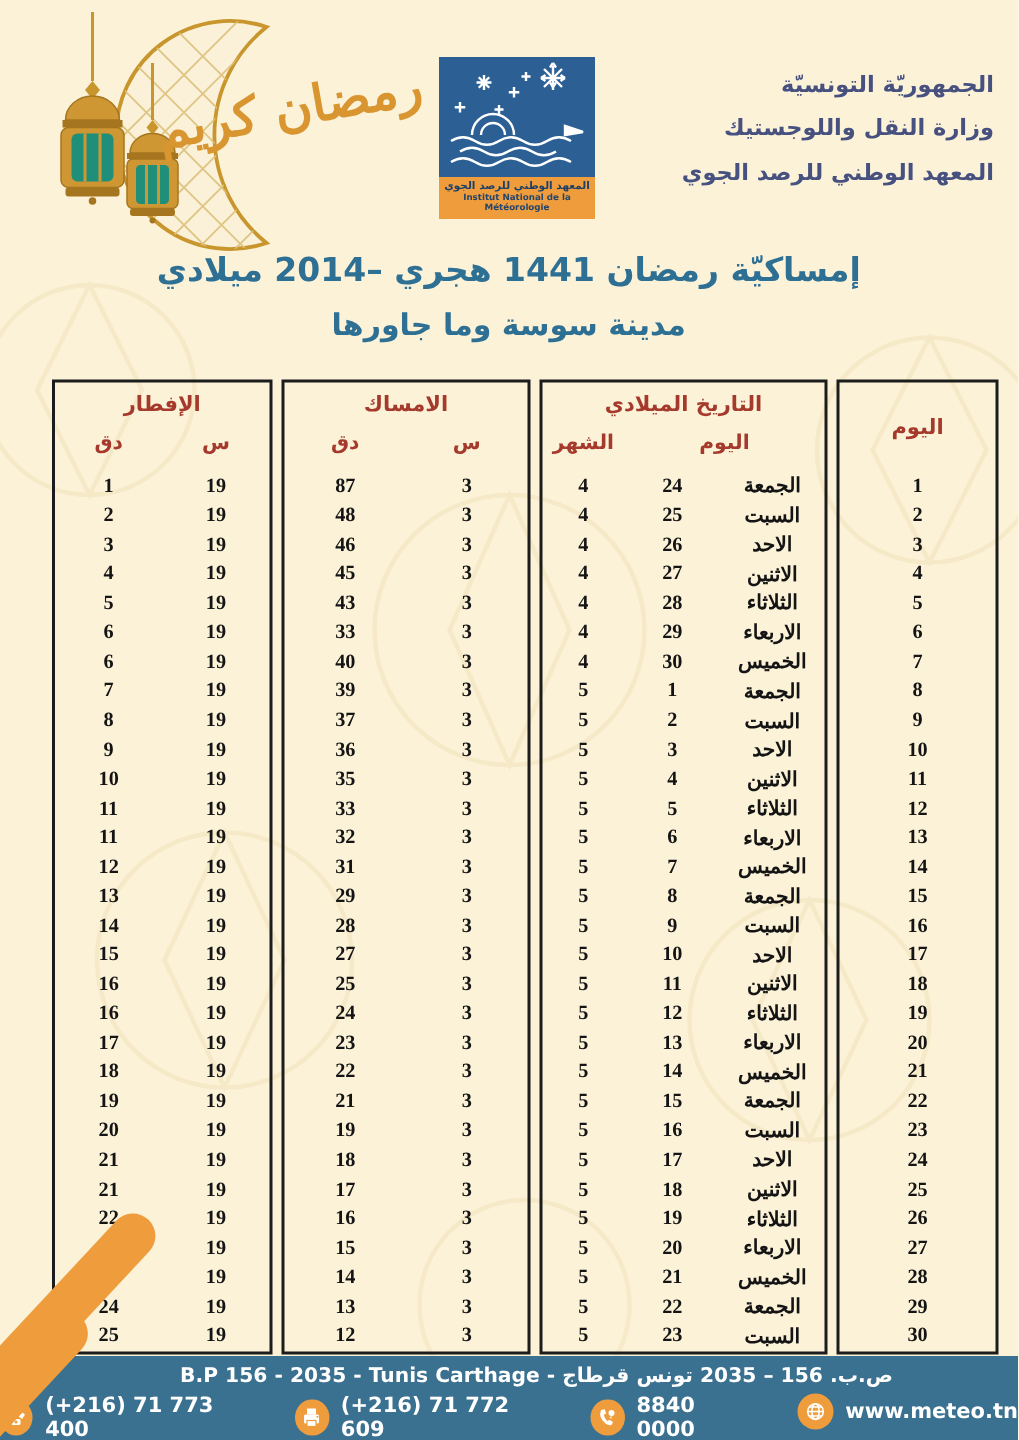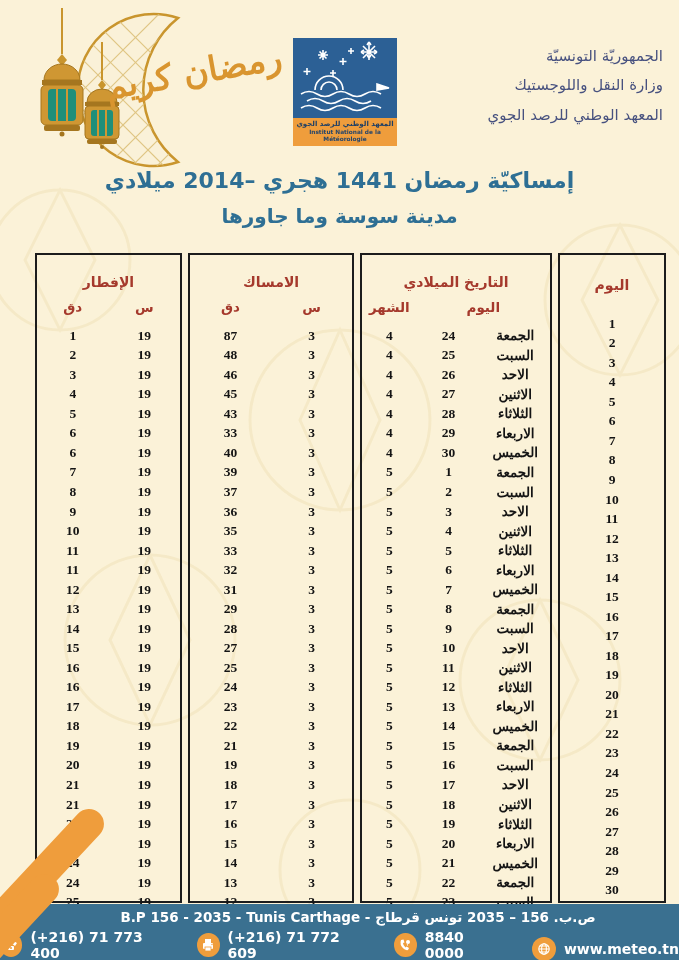--- a/index.html
+++ b/index.html
@@ -4,21 +4,21 @@
 <style>
   html,body{margin:0;padding:0;}
   .page{
     position:relative;width:679px;height:960px;overflow:hidden;
     background:#fbf2d8;font-family:"DejaVu Sans",sans-serif;direction:rtl;
   }
   .bg-pattern{position:absolute;inset:0;z-index:0;}
   
   .gov{
     position:absolute;top:42px;right:16px;z-index:3;text-align:right;
-    color:#47517f;font-weight:normal;font-size:15px;line-height:1.95;margin-left:32px;
+    color:#47517f;font-weight:bold;font-size:15px;line-height:1.95;margin-left:32px;
   }
   .logo{position:absolute;top:38px;left:293px;width:104px;z-index:3;}
   .logo-art{height:80px;background:#2c6095;position:relative;overflow:hidden;}
   .logo-band{background:#ef9d3c;padding:2px 1px 3px;text-align:center;}
   .band-ar{font-size:7px;color:#1d3f66;font-weight:bold;line-height:1.3;}
   .band-fr{font-size:5.8px;color:#25456b;font-weight:bold;line-height:1.2;}
   .deco{position:absolute;top:0;left:8px;width:285px;height:175px;z-index:2;}
   .callig{
     position:absolute;left:88px;top:52px;width:195px;text-align:center;
     transform:rotate(-10deg);color:#d9952f;font-size:34px;font-weight:bold;
@@ -34,37 +34,37 @@
   
   .tables{
     position:absolute;top:253px;left:35px;right:13px;height:650px;z-index:3;
     display:flex;justify-content:space-between;
   }
   .box{border:2px solid #1c1c1c;box-sizing:border-box;height:650px;background:transparent;}
   .box-day{width:108px;}
   .box-greg{width:192px;}
   .box-imsak{width:166px;}
   .box-iftar{width:147px;}
-  .box-head{height:52px;padding-top:19px;box-sizing:content-box;}
+  .box-head{height:52px;padding-top:7px;box-sizing:content-box;}
   .box-head .h1{color:#a5392c;font-size:14px;font-weight:bold;text-align:center;line-height:1.2;}
   .box-head .sub{margin-top:8px;color:#a5392c;font-size:13.5px;font-weight:bold;}
   .head-single{display:flex;align-items:center;justify-content:center;height:59px;
     color:#a5392c;font-size:14px;font-weight:bold;}
   .rows{display:flex;flex-direction:column;justify-content:space-around;height:586px;
     font-family:"Liberation Serif","DejaVu Serif",serif;font-weight:bold;font-size:13.5px;color:#141414;}
   .row{display:grid;align-items:center;}
   .greg-cols{grid-template-columns:37% 34% 29%;}
   .two-cols{grid-template-columns:50% 50%;}
   .one-col{grid-template-columns:100%;}
   .row span{text-align:center;}
   .span2{grid-column:1/3;text-align:center;}
   
   .footer{position:absolute;left:0;right:0;bottom:0;height:56px;background:#3a7090;z-index:4;color:#fff;}
   .address{text-align:center;font-size:13.5px;font-weight:bold;margin-top:5px;direction:rtl;padding-left:37px;}
-  .contacts{display:flex;justify-content:center;align-items:flex-end;gap:30px;margin-top:4px;
+  .contacts{display:flex;justify-content:center;align-items:flex-start;gap:30px;margin-top:4px;
     font-size:14px;font-weight:bold;direction:ltr;}
   .contact{display:flex;align-items:center;gap:8px;}
   .circ{width:24px;height:24px;border-radius:50%;background:#ef9d3c;
     display:inline-flex;align-items:center;justify-content:center;}
   .stripe{position:absolute;background:#ef9d3c;border-radius:16px;z-index:5;}
   .stripe1{width:175px;height:30px;left:-48px;top:862px;transform:rotate(-47deg);}
   .stripe2{width:150px;height:30px;left:-72px;top:918px;transform:rotate(-47deg);}
 </style>
 </head>
 <body>

